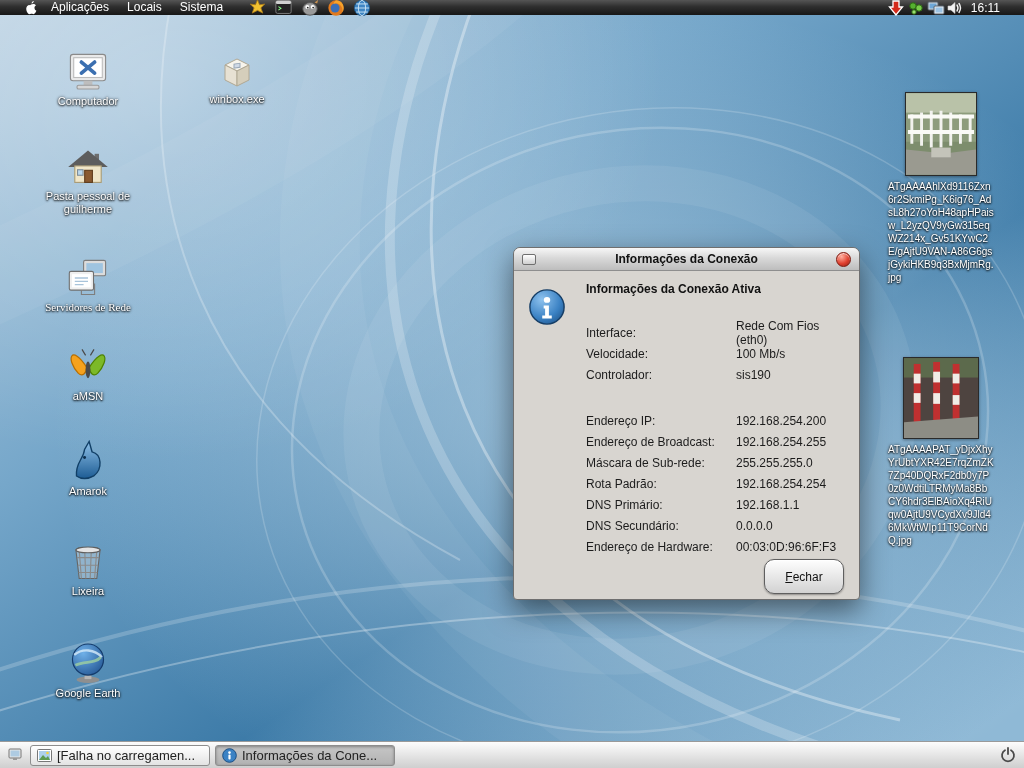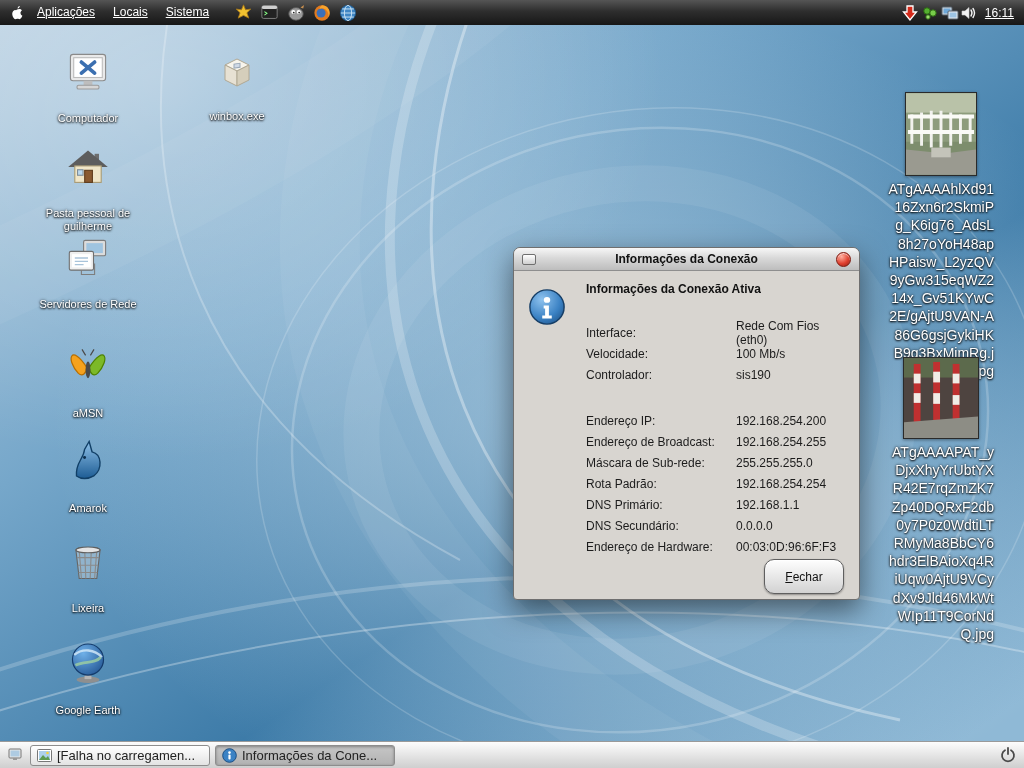--- a/index.html
+++ b/index.html
@@ -4,41 +4,41 @@
 <style>
   * { margin:0; padding:0; box-sizing:border-box; }
   html,body { width:1024px; height:768px; }
   body { font-family:"Liberation Sans", sans-serif; overflow:hidden; background:#000; }
   #screen { position:relative; width:1024px; height:768px; overflow:hidden; }
 
   
   #wallpaper { position:absolute; inset:0; z-index:0; }
 
   
-  #top-panel { position:absolute; top:0; left:0; right:0; height:25px; z-index:50;
+  #top-panel { position:absolute; top:0; left:0; right:0; height:15px; z-index:50;
     background:linear-gradient(#555 0%, #2e2e2e 45%, #171717 100%);
-    display:flex; align-items:center; padding:0 6px; color:#fff;text-decoration:underline; }
+    display:flex; align-items:center; padding:0 20px; color:#fff; }
   .apple-menu { width:22px; height:25px; display:flex; align-items:center; justify-content:center; }
   .menu-item { font-size:12px; padding:0 9px; height:25px; line-height:25px; color:#fff; cursor:default; }
   .launchers { display:flex; align-items:center; gap:7px; margin-left:16px; }
   .launcher { width:19px; height:19px; display:flex; align-items:center; justify-content:center; }
   .tray { margin-left:auto; display:flex; align-items:center; gap:2px; }
   .tray-icon { width:18px; height:18px; display:flex; align-items:center; justify-content:center; }
   .clock { font-size:12px; color:#fff; padding:0 4px; }
 
   
-  .desk-icon { position:absolute; width:110px; display:flex; flex-direction:column; align-items:center; gap:18px; z-index:10; }
+  .desk-icon { position:absolute; width:110px; display:flex; flex-direction:column; align-items:center; gap:1px; z-index:10; }
   .desk-icon .ic { width:44px; height:44px; }
   .desk-icon .lbl { font-size:11px; color:#fff; text-align:center; line-height:1.2;
     text-shadow:0 1px 2px #000, 0 0 3px rgba(0,0,0,.8); max-width:110px; }
 
   
   .file-item { position:absolute; width:106px; display:flex; flex-direction:column; align-items:center; gap:4px; z-index:10; }
   .file-item .thumb { border:1px solid #2a2a2a; box-shadow:0 1px 3px rgba(0,0,0,.4); }
-  .file-item .fname { font-size:14px; color:#fff; text-align:right; word-break:break-all; line-height:1.3;
+  .file-item .fname { font-size:10px; color:#fff; text-align:left; word-break:break-all; line-height:1.3;
     text-shadow:0 1px 2px #000, 0 0 3px rgba(0,0,0,.8); }
 
   
   #dialog { position:absolute; left:513px; top:247px; width:347px; height:353px; z-index:40;
     background:#d8d5d0; border:1px solid #6f6f6f; border-radius:7px 7px 4px 4px;
     box-shadow:0 10px 28px rgba(0,0,0,.5); }
   .titlebar { height:23px; border-radius:6px 6px 0 0; position:relative;
     background:linear-gradient(#f7f7f7 0%, #d9d9d9 45%, #bdbdbd 100%);
     border-bottom:1px solid #8e8e8e; display:flex; align-items:center; }
   .titlebar .title { flex:1; text-align:center; font-size:12px; font-weight:bold; color:#111; }
@@ -222,21 +222,21 @@
     <svg class="ic" viewBox="0 0 40 40">
       <rect x="26" y="8" width="4" height="9" fill="#6e6e6e"></rect>
       <polygon points="20,5 38,20 2,20" fill="#5d5d5d"></polygon>
       <rect x="8" y="19" width="24" height="15" fill="#f0e6c8" stroke="#a89a74"></rect>
       <rect x="17" y="23" width="7" height="11" fill="#8a5a30" stroke="#5f3c1c"></rect>
       <rect x="10.5" y="22.5" width="5" height="5" fill="#bcd9ee" stroke="#7d8d99"></rect>
     </svg>
     <div class="lbl">Pasta pessoal de guilherme</div>
   </div>
 
-  <div class="desk-icon" style="left:33px; top:236px;">
+  <div class="desk-icon" style="left:33px; top:256px;font-family:Liberation Serif, serif;">
     <svg class="ic" viewBox="0 0 40 40">
       <rect x="16" y="4" width="20" height="14" rx="1.5" fill="#dcdcdc" stroke="#7d7d7d"></rect>
       <rect x="18.5" y="6.5" width="15" height="9" fill="#9fc4e0"></rect>
       <rect x="3" y="14" width="22" height="17" rx="1.5" fill="#efefef" stroke="#6f6f6f"></rect>
       <rect x="5.5" y="16.5" width="17" height="12" fill="#ffffff"></rect>
       <path d="M8 20 h12 M8 23 h12 M8 26 h8" stroke="#a9c4da" stroke-width="1.2"></path>
       <path d="M14 31 v4 h12 v-10" stroke="#7d7d7d" fill="none"></path>
     </svg>
     <div class="lbl">Servidores de Rede</div>
   </div>

